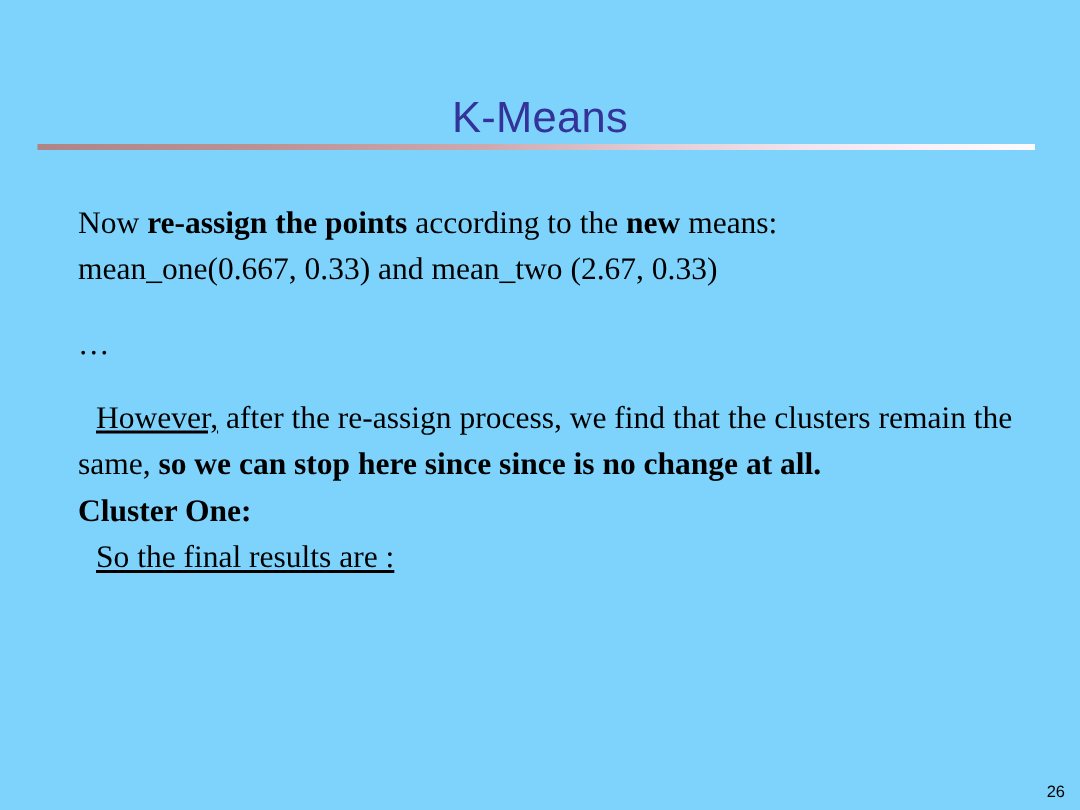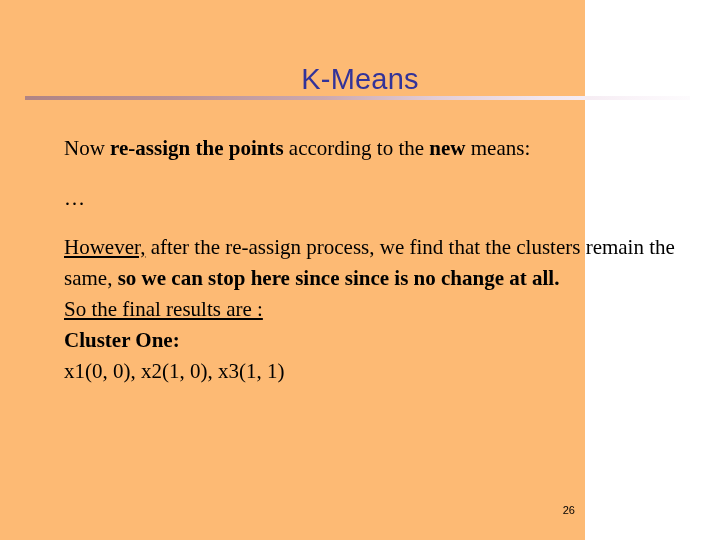--- a/index.html
+++ b/index.html
@@ -8,23 +8,23 @@
   }
   body {
     width: 720px;
     height: 540px;
     background: #ffffff;
     font-family: "Liberation Serif", "DejaVu Serif", serif;
     overflow: hidden;
   }
   .slide {
     position: relative;
-    width: 585px;
+    width: 720px;
     height: 540px;
-    background: #fdba74;
+    background: #7dd3fc;
   }
 
   
   .title-zone {
     position: absolute;
     left: 0;
     top: 62px;
     width: 720px;
     height: 48px;
   }
@@ -54,52 +54,52 @@
                 #cda9ae 45%,
                 #e3cdd6 62%,
                 #f2e6ee 78%,
                 #faf4f9 92%,
                 #fdfbfd 100%);
   }
 
   
   .body-zone {
     position: absolute;
-    left: 64px;
+    left: 52px;
     top: 133px;
     width: 650px;
   }
   .para {
     font-size: 21px;
     line-height: 31px;
     color: #000000;
     margin: 0;
     white-space: nowrap;
   }
   .para.wrapline {
     white-space: normal;
   }
   .gap-after {
     margin-bottom: 9px;
   }
   .b { font-weight: bold; }
-  .u { text-decoration: underline; }
+  .u { text-decoration: underline; margin-left: 12px; }
 
   .ellipsis-line {
     font-size: 21px;
     line-height: 26px;
     color: #000000;
     letter-spacing: 1px;
   }
 
   
   .page-number {
     position: absolute;
     right: 10px;
-    bottom: 24px;
+    bottom: 6px;
     font-family: "Liberation Sans", "DejaVu Sans", sans-serif;
     font-size: 11px;
     color: #000000;
   }
 </style>
 </head>
 <body>
 
 <div class="slide">
 
@@ -107,34 +107,34 @@
     <div class="slide-title">K-Means</div>
     <div class="title-rule"></div>
   </div>
 
   <div class="body-zone">
 
     <p class="para">
       <span>Now </span><span class="b">re-assign the points</span><span> according to the </span><span class="b">new</span><span> means:</span>
     </p>
 
+    <p class="para gap-after">mean_one(0.667, 0.33) and mean_two (2.67, 0.33)</p>
 
     <p class="ellipsis-line">…</p>
 
     <p class="para wrapline">
       <span class="u">However,</span><span> after the re-assign process, we find that the clusters remain the same, </span><span class="b">so we can stop here since since is no change at all.</span>
     </p>
 
+    <p class="para b">Cluster One:</p>
+
     <p class="para">
       <span class="u">So the final results are :</span>
     </p>
 
-    <p class="para b">Cluster One:</p>
-
-    <p class="para">x1(0, 0), x2(1, 0), x3(1, 1)</p>
 
 
 
   </div>
 
   <div class="page-number">26</div>
 
 </div>
 
 </body></html>

